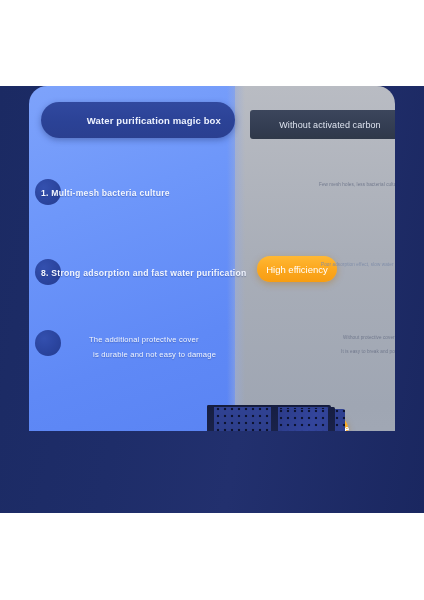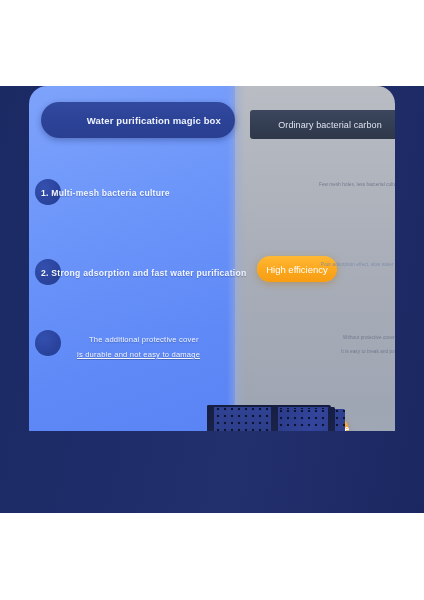--- a/index.html
+++ b/index.html
@@ -152,21 +152,21 @@
     top: 0;
     height: 46px;
     flex-direction: column;
     align-items: flex-start;
     justify-content: center;
     font-weight: normal;
     font-size: 7.6px;
     letter-spacing: 0.2px;
   }
   .row-3 .left-text .l1 { margin-left: 12px; margin-bottom: 6px; }
-  .row-3 .left-text .l2 { margin-left: 0px; text-decoration: underline; }
+  .row-3 .left-text .l2 { margin-left: 16px; }
 
   
   .badge {
     position: absolute;
     border-radius: 16px;
     background: linear-gradient(180deg, #ffb833 0%, #fca81f 50%, #f79d12 100%);
     box-shadow: 0 2px 7px rgba(180,110,10,0.38);
     display: flex;
     align-items: center;
     justify-content: center;
@@ -328,32 +328,32 @@
   <div class="card">
 
     <div class="panel-left"></div>
     <div class="panel-right"></div>
     <div class="seam"></div>
 
     <div class="pill-left">
       <span>Water purification magic box</span>
     </div>
     <div class="pill-right">
-      <span>Ordinary bacterial carbon</span>
+      <span>Without activated carbon</span>
     </div>
 
     <div class="row row-1">
       <div class="num-circle"></div>
       <div class="left-text">1. Multi-mesh bacteria culture</div>
       <div class="badge badge-1">High efficiency</div>
     </div>
 
     <div class="row row-2">
       <div class="num-circle"></div>
-      <div class="left-text">2. Strong adsorption and fast water purification</div>
+      <div class="left-text">8. Strong adsorption and fast water purification</div>
       <div class="badge badge-2">Strong adsorption force</div>
     </div>
 
     <div class="row row-3">
       <div class="num-circle"></div>
       <div class="left-text">
         <span class="l1">The additional protective cover</span>
         <span class="l2">is durable and not easy to damage</span>
       </div>
 

